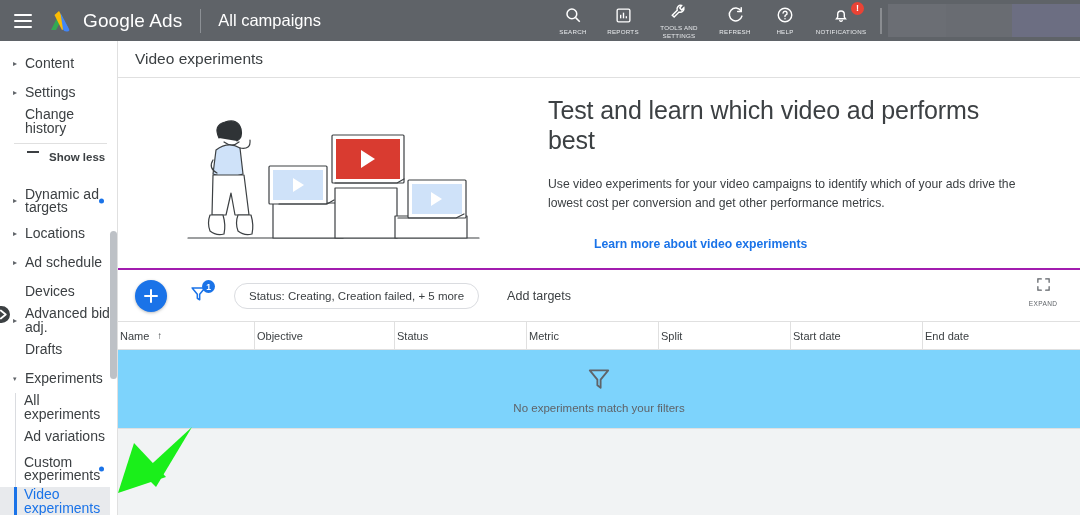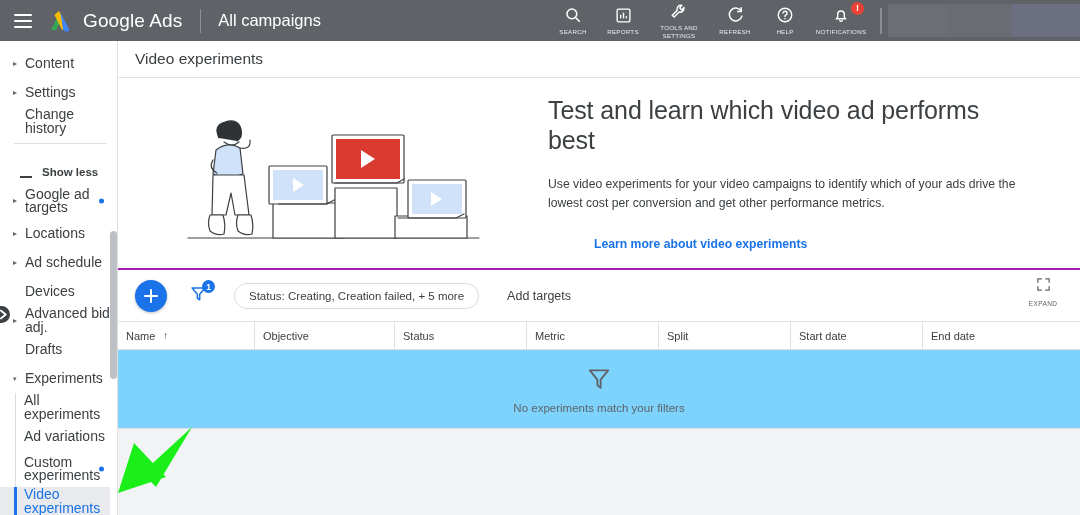--- a/index.html
+++ b/index.html
@@ -67,21 +67,21 @@
     font-size: 14px; color: #3c4043; line-height: 13.5px; padding-left: 13px;
   }
   .nav-item.noarrow .nav-label { padding-left: 13px; }
   .nav-item.sub { padding-left: 24px; }
   .nav-item.sub .nav-label { padding-left: 0; }
   .blue-dot {
     position: absolute; right: 13px; top: 50%; transform: translateY(-50%);
     width: 5px; height: 5px; background: #1a73e8; border-radius: 50%;
   }
   .nav-sep { height: 1px; background: #e0e0e0; margin: 7px 10px 7px 14px; }
-  .show-less { display: flex; align-items: flex-end; padding-left: 20px; min-height: 27px; cursor: pointer; }
+  .show-less { display: flex; align-items: flex-start; padding-left: 27px; min-height: 27px; cursor: pointer; }
   .show-less .dash { width: 12px; height: 1.6px; background: #3c4043; margin-right: 10px; }
   .show-less span { font-size: 11.5px; color: #3c4043; font-weight: bold; }
   .exp-group { position: relative; }
   .exp-group:before {
     content: ""; position: absolute; left: 15px; top: 0; bottom: 2px;
     width: 1px; background: #dadce0;
   }
   .nav-item.selected { background: #e8eaed; }
   .nav-item.selected .nav-label { color: #1a73e8; }
   .nav-item.selected:before {
@@ -155,21 +155,21 @@
   .expand-btn {
     position: absolute; right: 14px; top: 7px; width: 46px;
     display: flex; flex-direction: column; align-items: center; cursor: pointer;
   }
   .expand-label { font-size: 6.5px; color: #5f6368; letter-spacing: .4px; margin-top: 4px; }
 
   
   .thead { display: flex; height: 29px; border-top: 1px solid #e0e0e0; border-bottom: 1px solid #e0e0e0; }
   .th {
     display: flex; align-items: center; font-size: 11px; color: #3c4043;
-    padding-left: 8px; border-right: 1px solid #e0e0e0; cursor: pointer;
+    padding-left: 2px; border-right: 1px solid #e0e0e0; cursor: pointer;
   }
   .th:last-child { border-right: none; }
   .sort-arrow { margin-left: 8px; font-size: 10px; color: #3c4043; }
   .empty {
     height: 78px; display: flex; flex-direction: column;
     align-items: center; justify-content: center; background: #7dd3fc;
   }
   .empty-text { font-size: 11.5px; color: #5f6368; margin-top: 7px; }
   .table-bottom-border { height: 1px; background: #e0e0e0; }
 
@@ -294,21 +294,21 @@
 
     <div class="show-less">
       <span class="dash"></span>
       <span>Show less</span>
     </div>
 
     <div style="height:5px"></div>
 
     <div class="nav-item" style="min-height:36px">
       <span class="caret">▸</span>
-      <span class="nav-label">Google ad targets</span>
+      <span class="nav-label">Dynamic ad targets</span>
       <span class="blue-dot"></span>
     </div>
 
     <div class="nav-item">
       <span class="caret">▸</span>
       <span class="nav-label">Locations</span>
     </div>
 
     <div class="nav-item">
       <span class="caret">▸</span>

